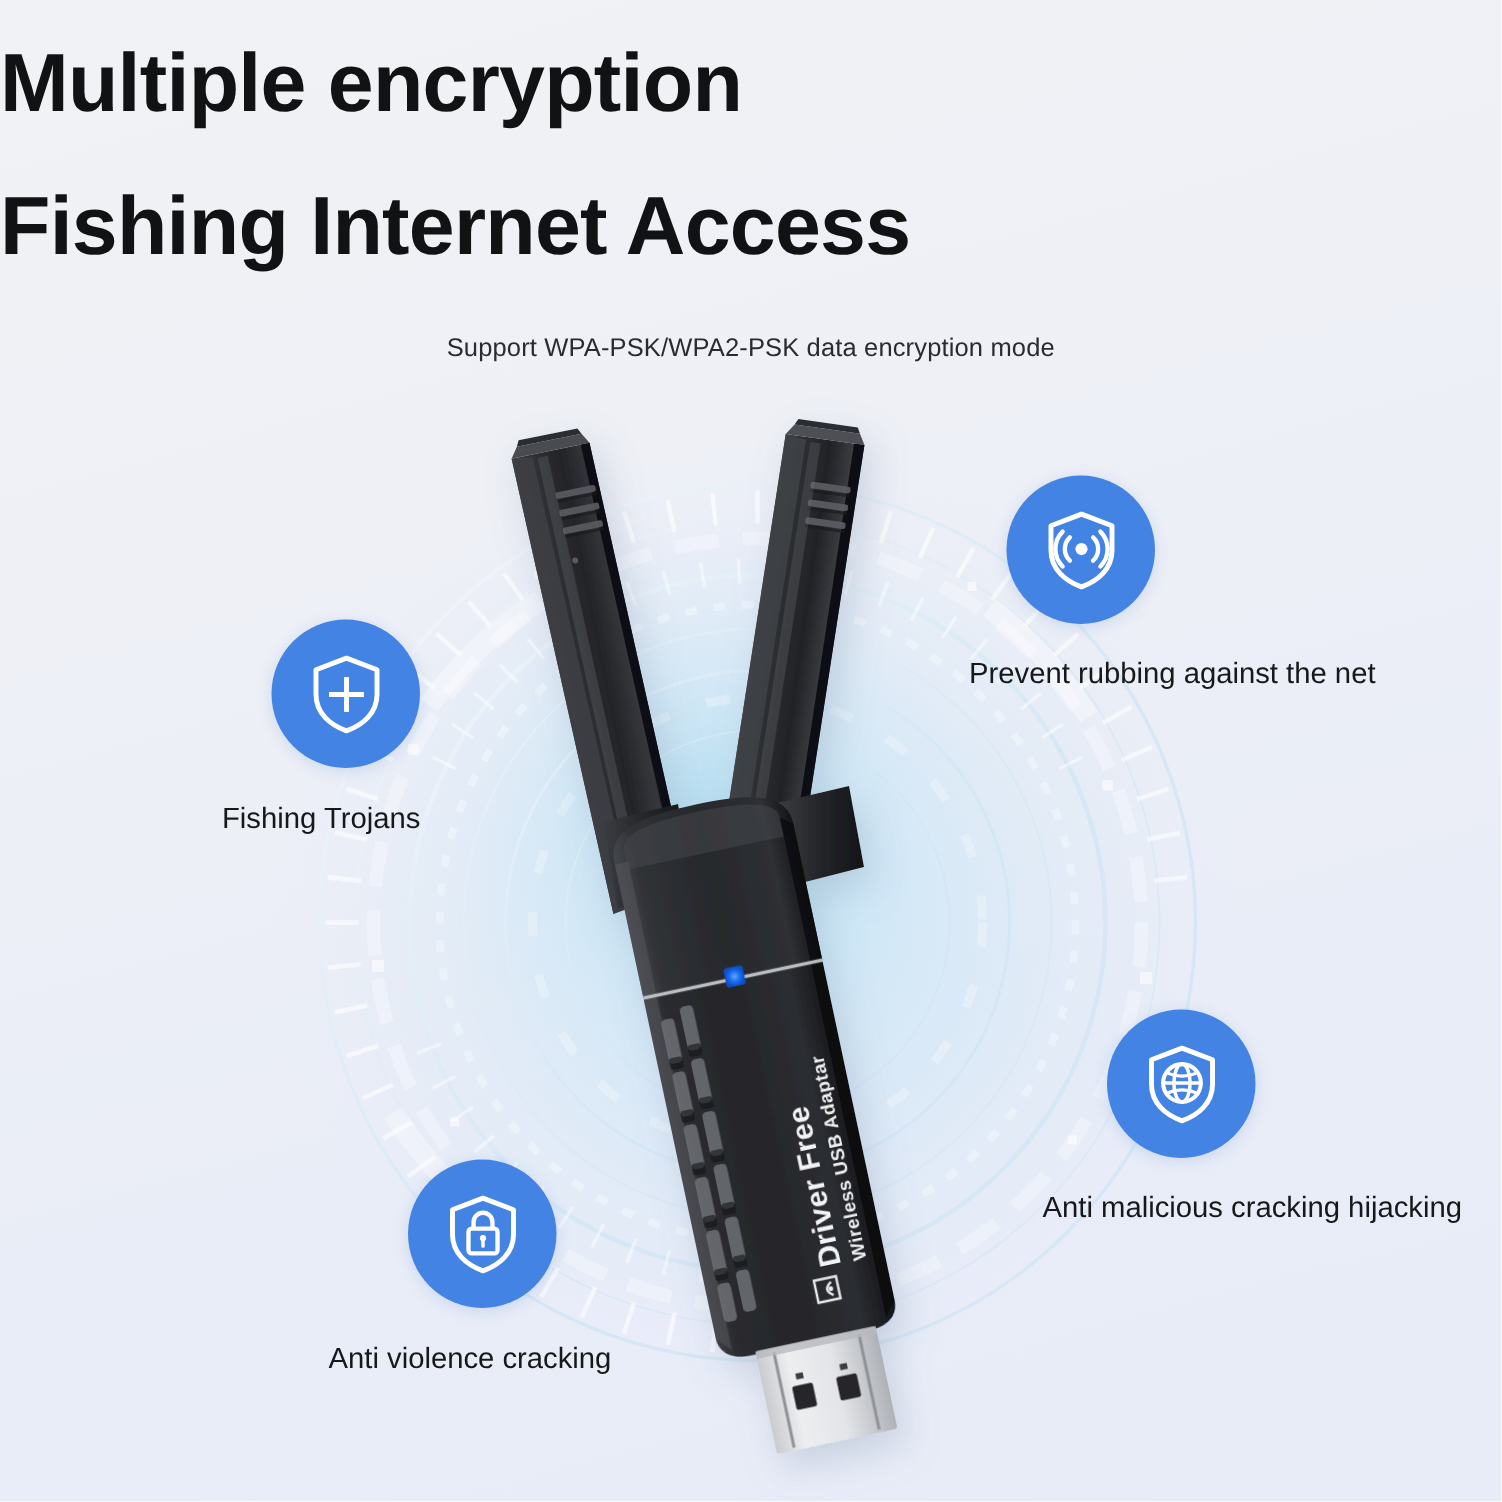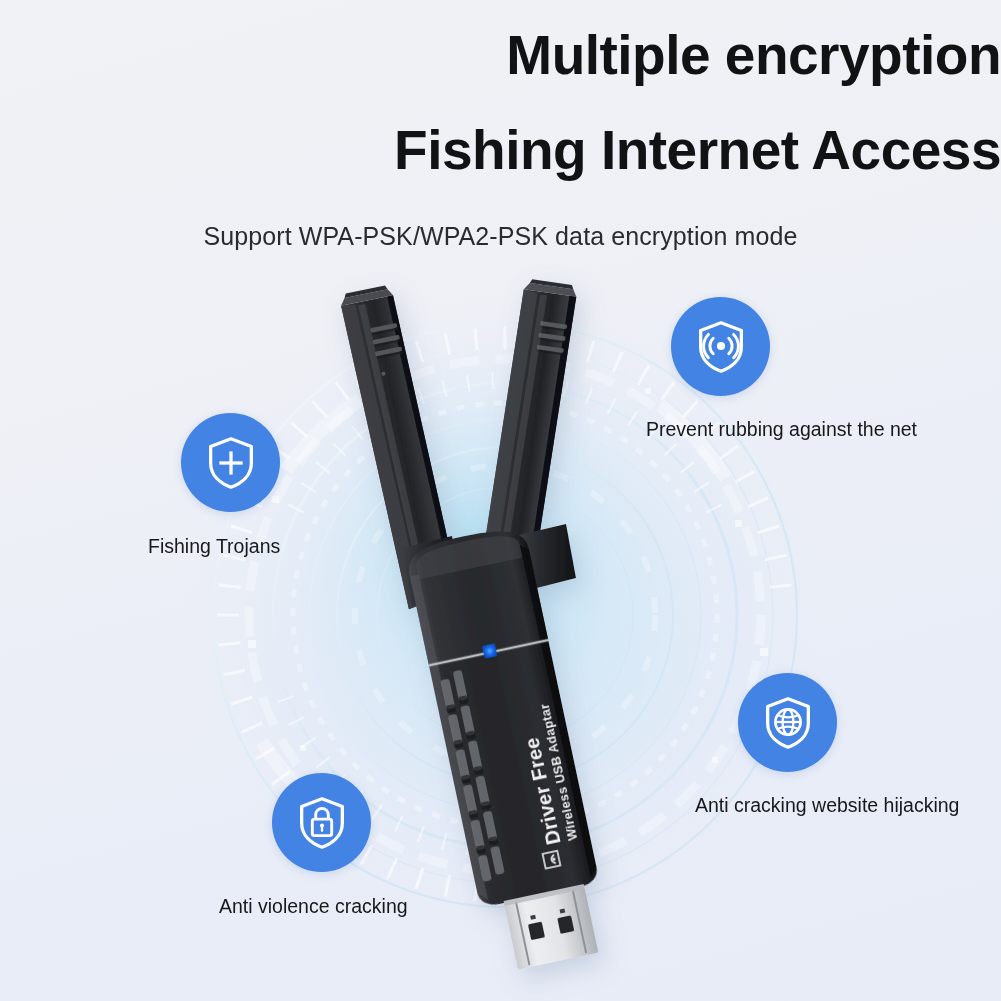--- a/index.html
+++ b/index.html
@@ -24,41 +24,41 @@
     height: 1001px;
     pointer-events: none;
   }
 
   
   .headline-block {
     position: absolute;
     left: 0;
     top: 28px;
     width: 1001px;
-    text-align: right;
+    text-align: left;
   }
   .headline {
     font-size: 55px;
     font-weight: bold;
     color: #111214;
     letter-spacing: -0.5px;
     line-height: 1.0;
     margin: 0;
     white-space: nowrap;
   }
   .headline.line2 {
     margin-top: 40px;
   }
   .subtitle {
     position: absolute;
     left: 0;
     top: 222px;
     width: 1001px;
     text-align: center;
-    font-size: 25px;
+    font-size: 17px;
     color: #2a2b2e;
     letter-spacing: 0.1px;
     white-space: nowrap;
   }
 
   
   .feature {
     position: absolute;
   }
   .feature .circle {
@@ -75,21 +75,21 @@
     font-size: 19.5px;
     color: #17181a;
     white-space: nowrap;
     line-height: 1.2;
   }
 
   
   #feat-fishing            { left: 181px; top: 413px; text-align: center; }
   #feat-fishing .caption   { margin-top: 23px; margin-left: -33px; }
 
-  #feat-prevent            { left: 671px; top: 297px; }
+  #feat-prevent            { left: 671px; top: 317px; }
   #feat-prevent .caption   { margin-top: 22px; margin-left: -25px; }
 
   #feat-hijack             { left: 738px; top: 673px; }
   #feat-hijack .caption    { margin-top: 22px; margin-left: -43px; }
 
   #feat-violence           { left: 272px; top: 773px; text-align: right; }
   #feat-violence .caption  { margin-top: 23px; margin-left: -53px; }
 
   
   .device {
@@ -484,21 +484,21 @@
     <div class="circle">
       <svg width="62" height="62" viewBox="0 0 64 64">
         <path d="M32 7 L53 15 V32 C53 45 43 53 32 57 C21 53 11 45 11 32 V15 Z" fill="none" stroke="#ffffff" stroke-width="3.4" stroke-linejoin="round"></path>
         <circle cx="32" cy="31" r="13" fill="none" stroke="#ffffff" stroke-width="2.8"></circle>
         <ellipse cx="32" cy="31" rx="5.6" ry="13" fill="none" stroke="#ffffff" stroke-width="2.4"></ellipse>
         <line x1="19" y1="31" x2="45" y2="31" stroke="#ffffff" stroke-width="2.4"></line>
         <path d="M21.5 24 Q 32 28.5 42.5 24" fill="none" stroke="#ffffff" stroke-width="2.2"></path>
         <path d="M21.5 38 Q 32 33.5 42.5 38" fill="none" stroke="#ffffff" stroke-width="2.2"></path>
       </svg>
     </div>
-    <div class="caption">Anti cracking website hijacking</div>
+    <div class="caption">Anti malicious cracking hijacking</div>
   </div>
 
   <div class="feature" id="feat-violence">
     <div class="circle">
       <svg width="62" height="62" viewBox="0 0 64 64">
         <path d="M32 7 L53 15 V32 C53 45 43 53 32 57 C21 53 11 45 11 32 V15 Z" fill="none" stroke="#ffffff" stroke-width="3.4" stroke-linejoin="round"></path>
         <path d="M25.5 28 V23.5 A 6.5 6.5 0 0 1 38.5 23.5 V28" fill="none" stroke="#ffffff" stroke-width="3"></path>
         <rect x="22" y="28" width="20" height="17" rx="2.2" fill="none" stroke="#ffffff" stroke-width="3"></rect>
         <circle cx="32" cy="34.5" r="2.1" fill="#ffffff"></circle>
         <line x1="32" y1="35.5" x2="32" y2="40" stroke="#ffffff" stroke-width="2.4" stroke-linecap="round"></line>

